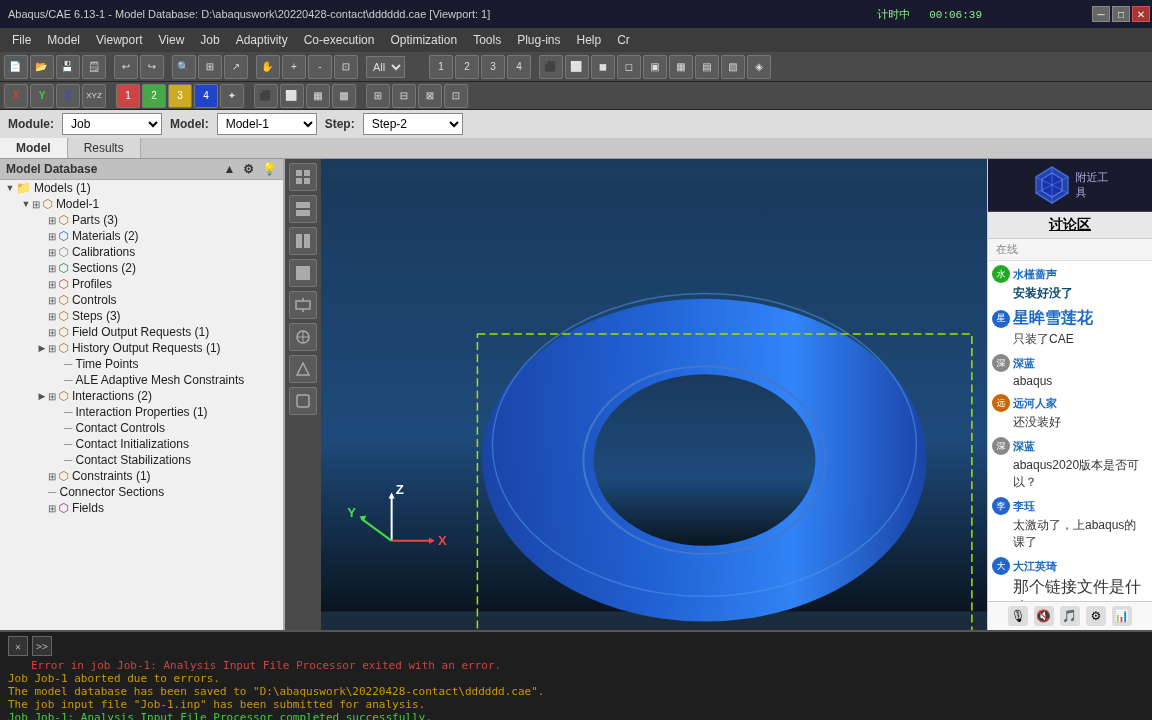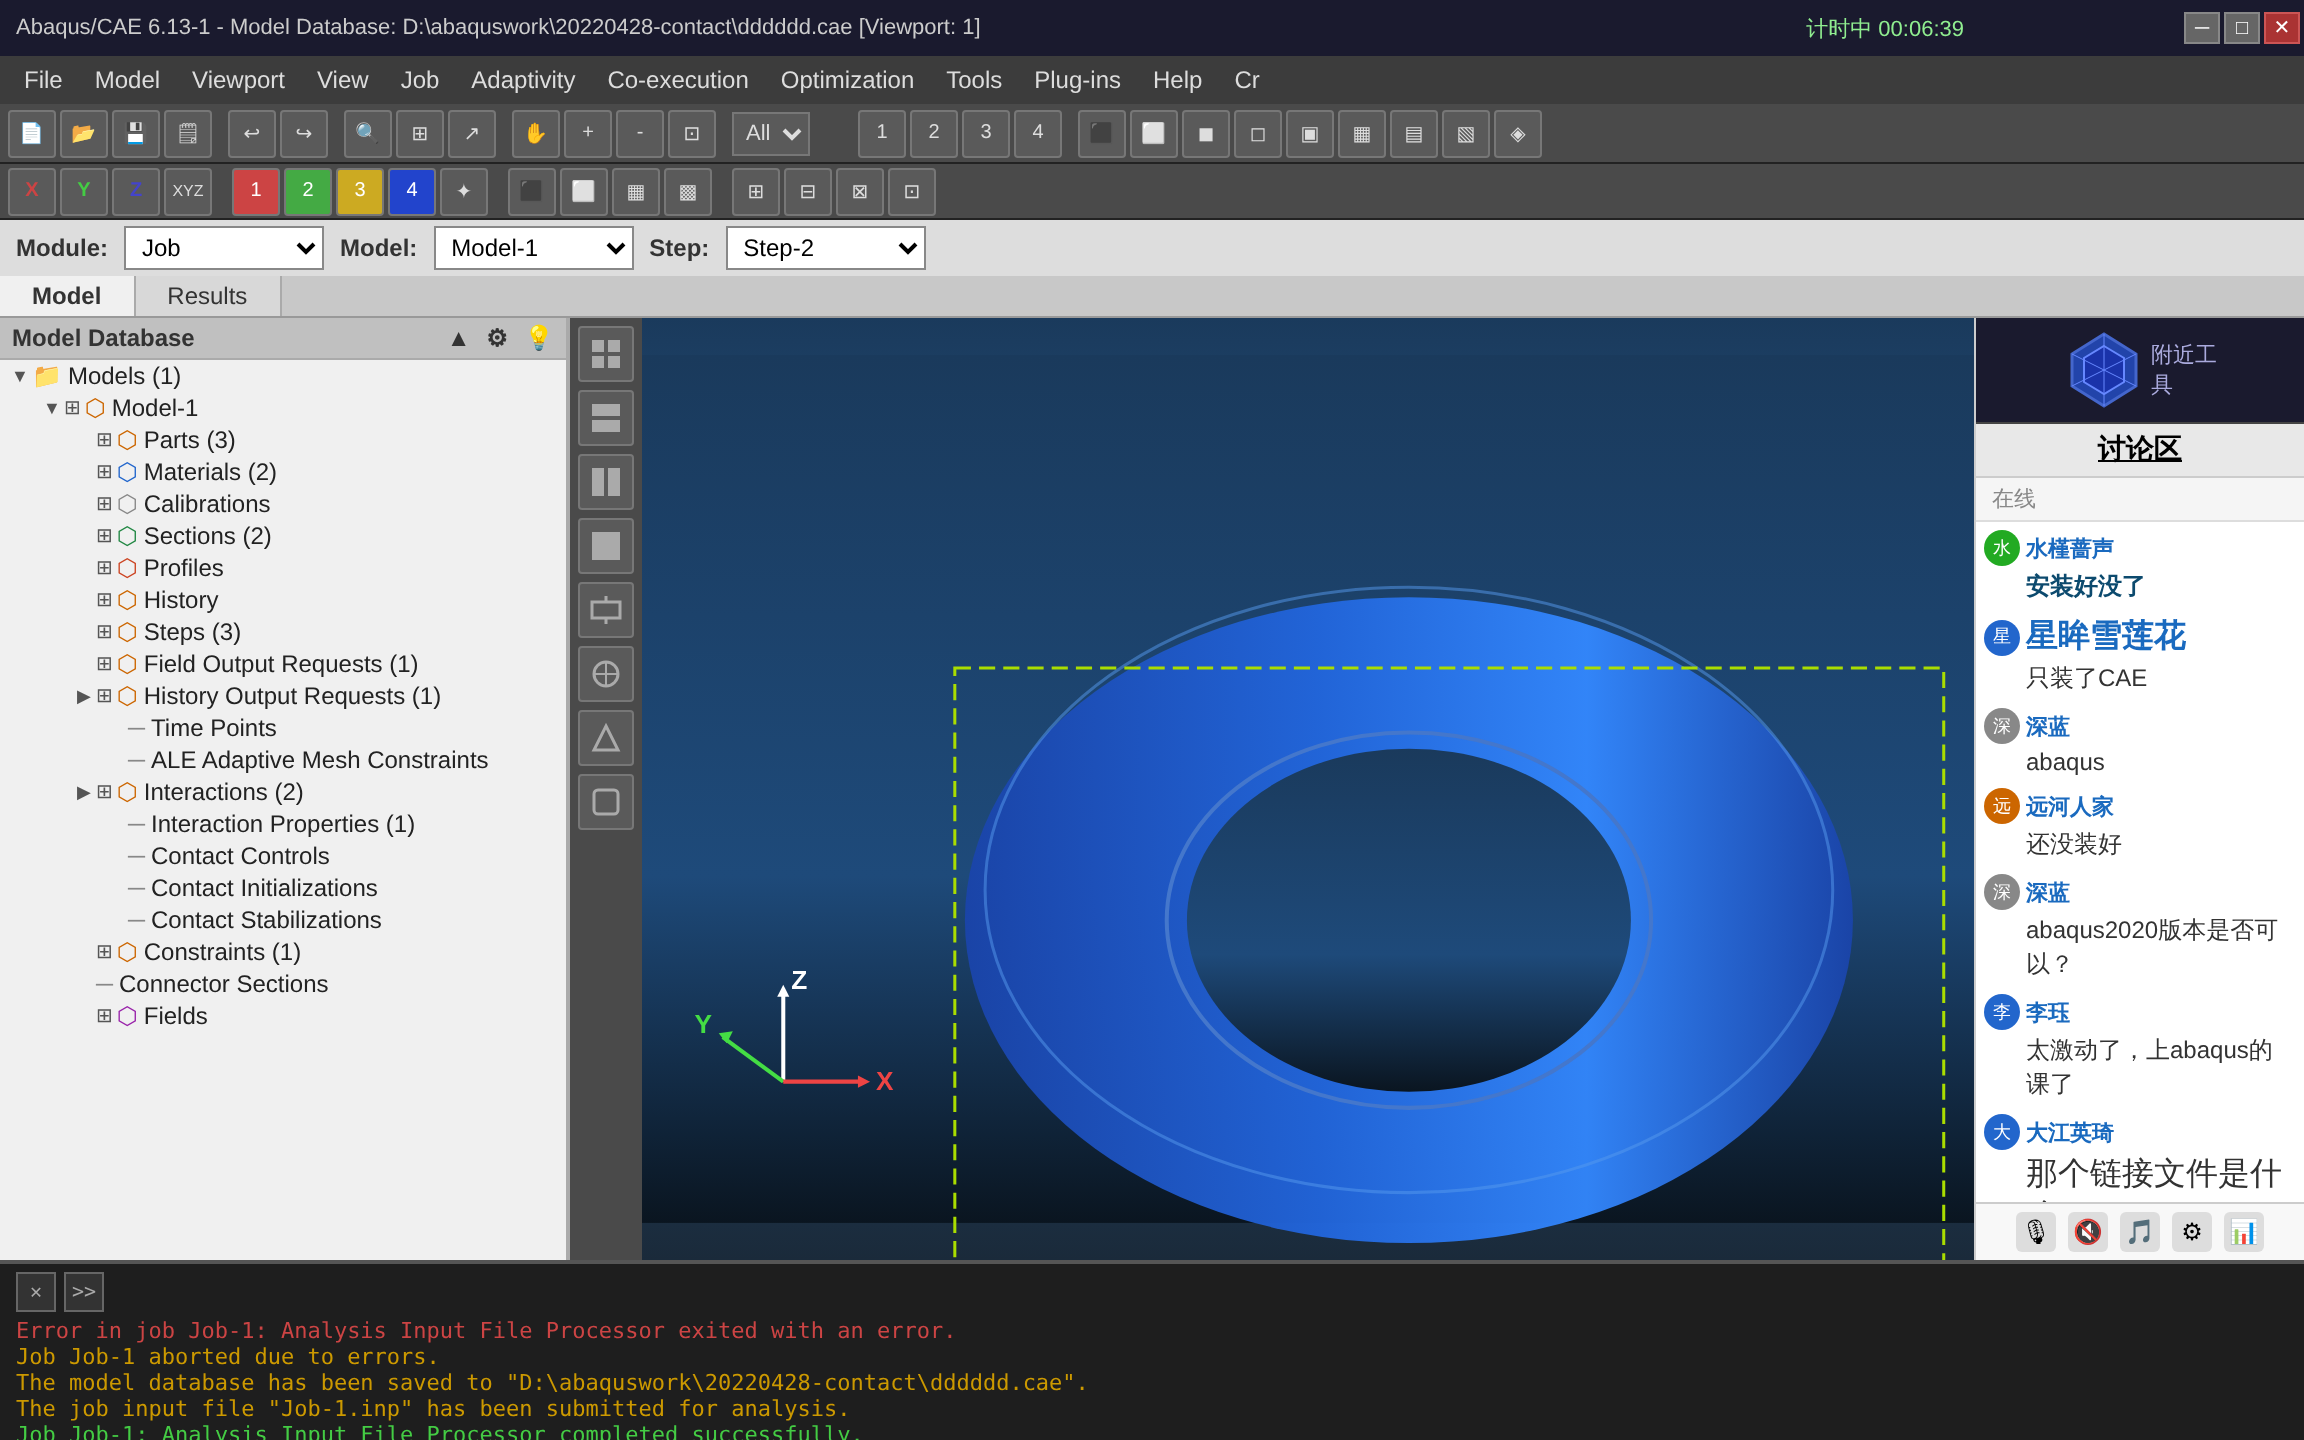--- a/index.html
+++ b/index.html
@@ -118,21 +118,21 @@
     }
 
     
     #console {
       width: 100%; background: #1e1e1e; color: #cc9900;
       font-size: 11px; font-family: monospace;
       padding: 4px 8px; overflow-y: auto;
       border-top: 2px solid #555;
       height: 90px;
     }
-    #console .err { color: #cc4444; }
+    #console .err { color: #cc4444; margin-left: 23px; }
     #console .ok { color: #44cc44; }
 
     
     ::-webkit-scrollbar { width: 8px; height: 8px; }
     ::-webkit-scrollbar-track { background: #e0e0e0; }
     ::-webkit-scrollbar-thumb { background: #999; border-radius: 2px; }
 
     
     #layout { display: flex; flex-direction: column; height: 720px; }
 
@@ -149,21 +149,21 @@
   </style>
 </head>
 <body>
 
 <div id="layout">
 
   <div id="titlebar">
     <span style="font-size:11px; color:#ccc;">Abaqus/CAE 6.13-1 - Model Database: D:\abaquswork\20220428-contact\dddddd.cae [Viewport: 1]</span>
     <span style="position:absolute; right:170px; color:#90ee90; font-size:11px;">
       <span>计时中</span>
-      <span style="margin-left:0;">00:06:39</span>
+      <span style="margin-left:16px;font-family:Liberation Mono, monospace;">00:06:39</span>
     </span>
 
     <span style="position:absolute; right:2px; display:flex; gap:2px;">
       <span style="width:18px;height:16px;background:#666;border:1px solid #888;display:inline-flex;align-items:center;justify-content:center;font-size:10px;cursor:pointer;color:#fff;">─</span>
       <span style="width:18px;height:16px;background:#666;border:1px solid #888;display:inline-flex;align-items:center;justify-content:center;font-size:10px;cursor:pointer;color:#fff;">□</span>
       <span style="width:18px;height:16px;background:#aa3333;border:1px solid #cc5555;display:inline-flex;align-items:center;justify-content:center;font-size:10px;cursor:pointer;color:#fff;">✕</span>
     </span>
   </div>
 
   <div id="menubar">
@@ -319,21 +319,21 @@
             <div class="tree-node" style="padding-left: 36px;">
     <span class="expand-icon" style="color:#555; font-size:9px;"></span>
     <span style="color:#555; margin-right:2px; font-size:10px;">⊞</span>
     <span style="color:#cc4422; margin-right:3px; font-size:12px;">⬡</span>
     <span>Profiles</span>
   </div>
             <div class="tree-node" style="padding-left: 36px;">
     <span class="expand-icon" style="color:#555; font-size:9px;"></span>
     <span style="color:#555; margin-right:2px; font-size:10px;">⊞</span>
     <span style="color:#cc6600; margin-right:3px; font-size:12px;">⬡</span>
-    <span>History</span>
+    <span>Controls</span>
   </div>
             <div class="tree-node" style="padding-left: 36px;">
     <span class="expand-icon" style="color:#555; font-size:9px;"></span>
     <span style="color:#555; margin-right:2px; font-size:10px;">⊞</span>
     <span style="color:#cc6600; margin-right:3px; font-size:12px;">⬡</span>
     <span>Steps (3)</span>
   </div>
             <div class="tree-node" style="padding-left: 36px;">
     <span class="expand-icon" style="color:#555; font-size:9px;"></span>
     <span style="color:#555; margin-right:2px; font-size:10px;">⊞</span>

